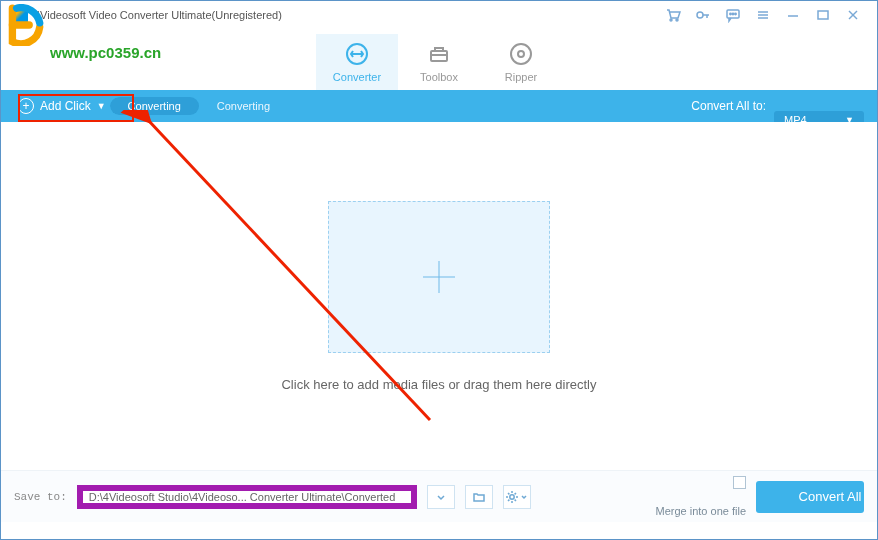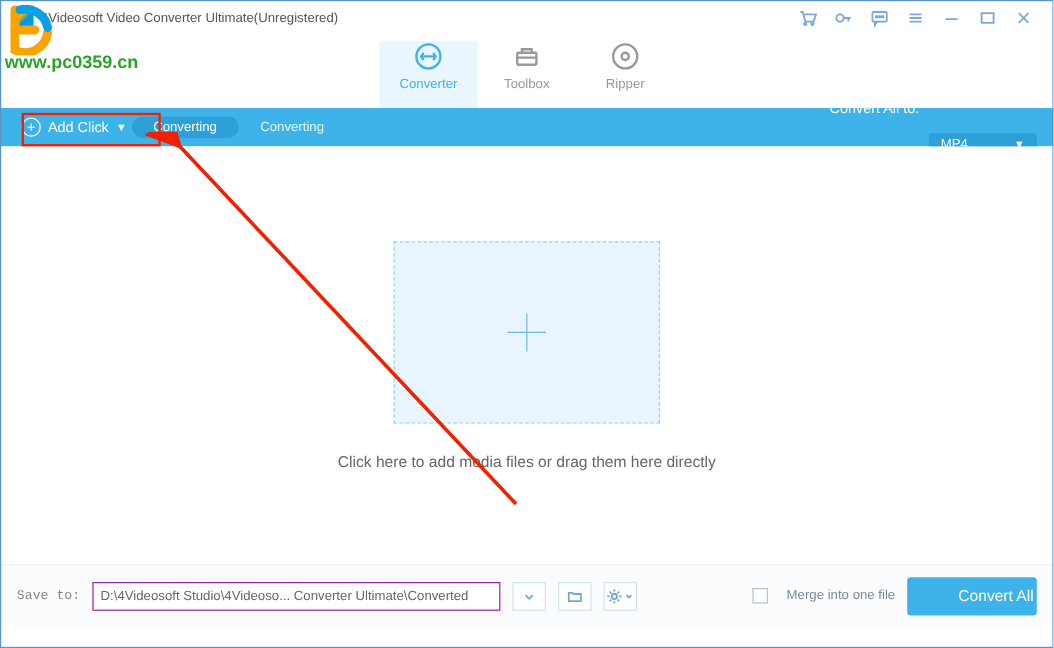--- a/index.html
+++ b/index.html
@@ -6,55 +6,55 @@
 body { width: 878px; height: 540px; background: #fff; position: relative; overflow: hidden; }
 
 .titlebar { height: 30px; display: flex; align-items: center; padding: 0 10px; background: #fff; }
 .titlebar .logo { width: 18px; height: 18px; background: linear-gradient(135deg,#ffb300 40%,#0097e6 60%); border-radius: 3px; margin-right: 6px; }
 .titlebar .title { font-size: 11px; color: #555; }
 .titlebar .spacer { flex: 1; }
 .titlebar .win-icon { width: 22px; height: 20px; display: flex; align-items: center; justify-content: center; margin: 0 4px; cursor: pointer; }
 .titlebar svg { stroke: #7aa9d6; fill: none; stroke-width: 1.5; }
 
 .main-tabs { height: 60px; display: flex; align-items: flex-end; justify-content: center; padding-top: 4px; background:#fff; }
-.main-tab { width: 82px; height: 56px; display: flex; flex-direction: column; align-items: center; color: #999; font-size: 11px; cursor: pointer; position:relative; }
+.main-tab { width: 82px; height: 56px; display: flex; flex-direction: column; align-items: center; justify-content: center; color: #999; font-size: 11px; cursor: pointer; position:relative; }
 .main-tab.active { background: #eaf6fd; color: #3db3ea; }
 .main-tab .tab-icon { width: 26px; height: 26px; margin-bottom: 4px; }
 .main-tab svg { stroke: currentColor; fill: none; stroke-width: 2; }
 
 .toolbar { height: 32px; background: #3db3ea; display: flex; align-items: center; padding: 0 14px; color: #fff; font-size: 12px; }
 .add-files-btn { display: flex; align-items: center; gap: 6px; cursor: pointer; padding:2px 4px; }
 .add-files-btn .plus-circle { width: 16px; height: 16px; border: 1.5px solid #fff; border-radius: 50%; display:flex; align-items:center; justify-content:center; font-size:12px; line-height:1; }
 .add-files-btn .caret { font-size: 9px; }
 .red-box { position:absolute; left:18px; top:94px; width:116px; height:28px; border:2px solid #e20; pointer-events:none; z-index:40;}
 .toolbar .center { flex: 1; display: flex; justify-content: flex-start; gap: 0; }
 .seg { display: flex; border-radius: 12px; overflow: hidden; }
 .seg-item { padding: 3px 18px; font-size: 11px; cursor: pointer; color: #eaf6fd; background:transparent; }
 .seg-item.active { background: #2e9fd8; color:#fff; border-radius:12px; }
-.toolbar .right { display: flex; align-items: flex-start; gap: 8px; }
+.toolbar .right { display: flex; align-items: center; gap: 8px; }
 .format-select { background: #2e9fd8; color: #fff; padding: 3px 10px; width: 90px; border-radius: 3px; font-size: 11px; display:flex; align-items:center; justify-content:space-between; cursor:pointer;margin-top:28px; }
 
 .content { position: relative; height: 348px; background: #fff; display:flex; flex-direction:column; align-items:center; justify-content:center; }
 .dropzone { width: 222px; height: 152px; border: 1.5px dashed #9cd0f0; background: #e8f5fe; display:flex; align-items:center; justify-content:center; cursor:pointer; }
 .dropzone svg { stroke:#6fb9e8; stroke-width:1; }
 .drop-text { margin-top: 24px; font-size: 13px; color: #666; }
 
 .bottombar { height: 52px; background: #fafcfe; border-top:1px solid #eef3f7; display:flex; align-items:center; padding: 0 14px; font-size: 12px; color:#666; gap:10px; }
 .save-label { color:#888; font-size:11px;font-family:Liberation Mono, monospace; }
-.path-input { width: 340px; height: 24px; border: 1px solid #a21caf; background:#fff; font-size: 11px; padding: 0 6px; color:#666; overflow:hidden; white-space:nowrap; text-overflow:ellipsis; display:flex; align-items:center; }
+.path-input { width: 340px; height: 24px; border: 6px solid #a21caf; background:#fff; font-size: 11px; padding: 0 6px; color:#666; overflow:hidden; white-space:nowrap; text-overflow:ellipsis; display:flex; align-items:center; }
 .small-btn { width:28px; height:24px; border:1px solid #cfe3f1; background:#fff; display:flex; align-items:center; justify-content:center; cursor:pointer; color:#6fa9d4; }
 .small-btn svg { stroke:#6fa9d4; fill:none; stroke-width:1.5;}
 .bottombar .spacer { flex:1; }
-.merge { display:flex; align-items:flex-start; gap:16px; font-size:11px; color:#7a8b99; }
+.merge { display:flex; align-items:flex-end; gap:16px; font-size:11px; color:#7a8b99;flex-direction:column; }
 .merge-box { width:13px; height:13px; border:1px solid #b0c4d4; background:#fff; cursor:pointer; }
 .convert-all { width: 108px; height: 32px; background:#3db3ea; color:#fff; border:none; border-radius:3px; font-size:13px; cursor:pointer;padding-left:40px; }
 
 .watermark { position:absolute; left:4px; top:4px; z-index:50; pointer-events:none; }
 .watermark .wm-cn { font-size:30px; font-weight:bold; color:#4d4d4d; font-family: "Microsoft YaHei","SimHei",sans-serif; letter-spacing:2px; display:flex; align-items:center; }
-.watermark .wm-url { font-size:15px; font-weight:bold; color:#2aa52a; margin-top:-2px; }
+.watermark .wm-url { font-size:15px; font-weight:bold; color:#2aa52a; margin-top:-2px; margin-left:46px;}
 .wm-logo { width:42px; height:42px; display:inline-block; vertical-align:middle; margin-right:2px; }
 
 .arrow-svg { position:absolute; left:80px; top:110px; z-index:30; pointer-events:none; }
 .frame-border { position:absolute; inset:0; border:1px solid #5b94c8; pointer-events:none; z-index:60;}
 </style>
 </head>
 <body>
 
 <div class="frame-border"></div>
 

